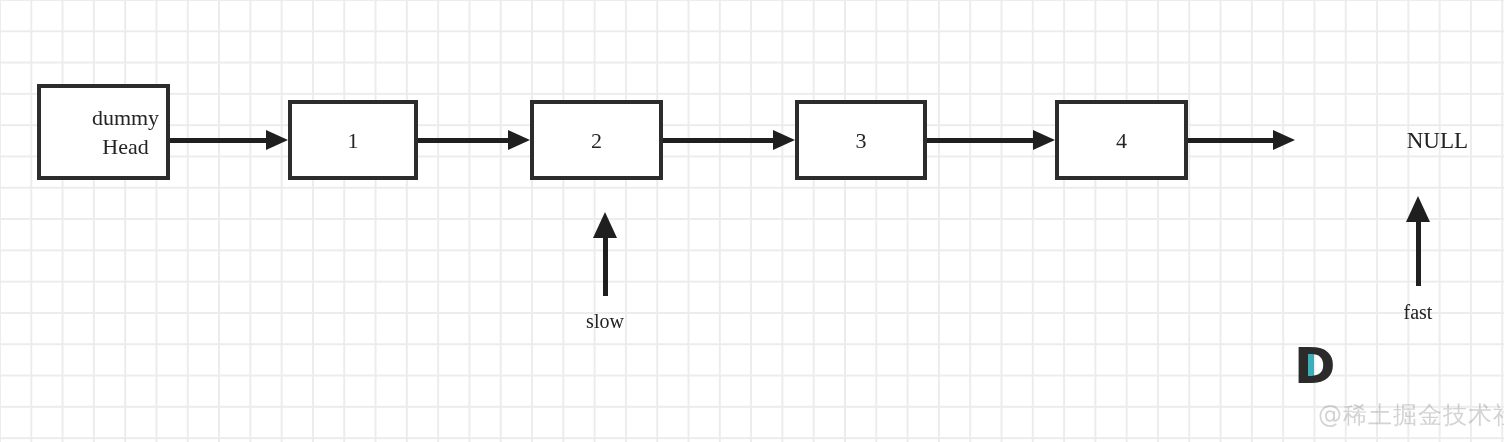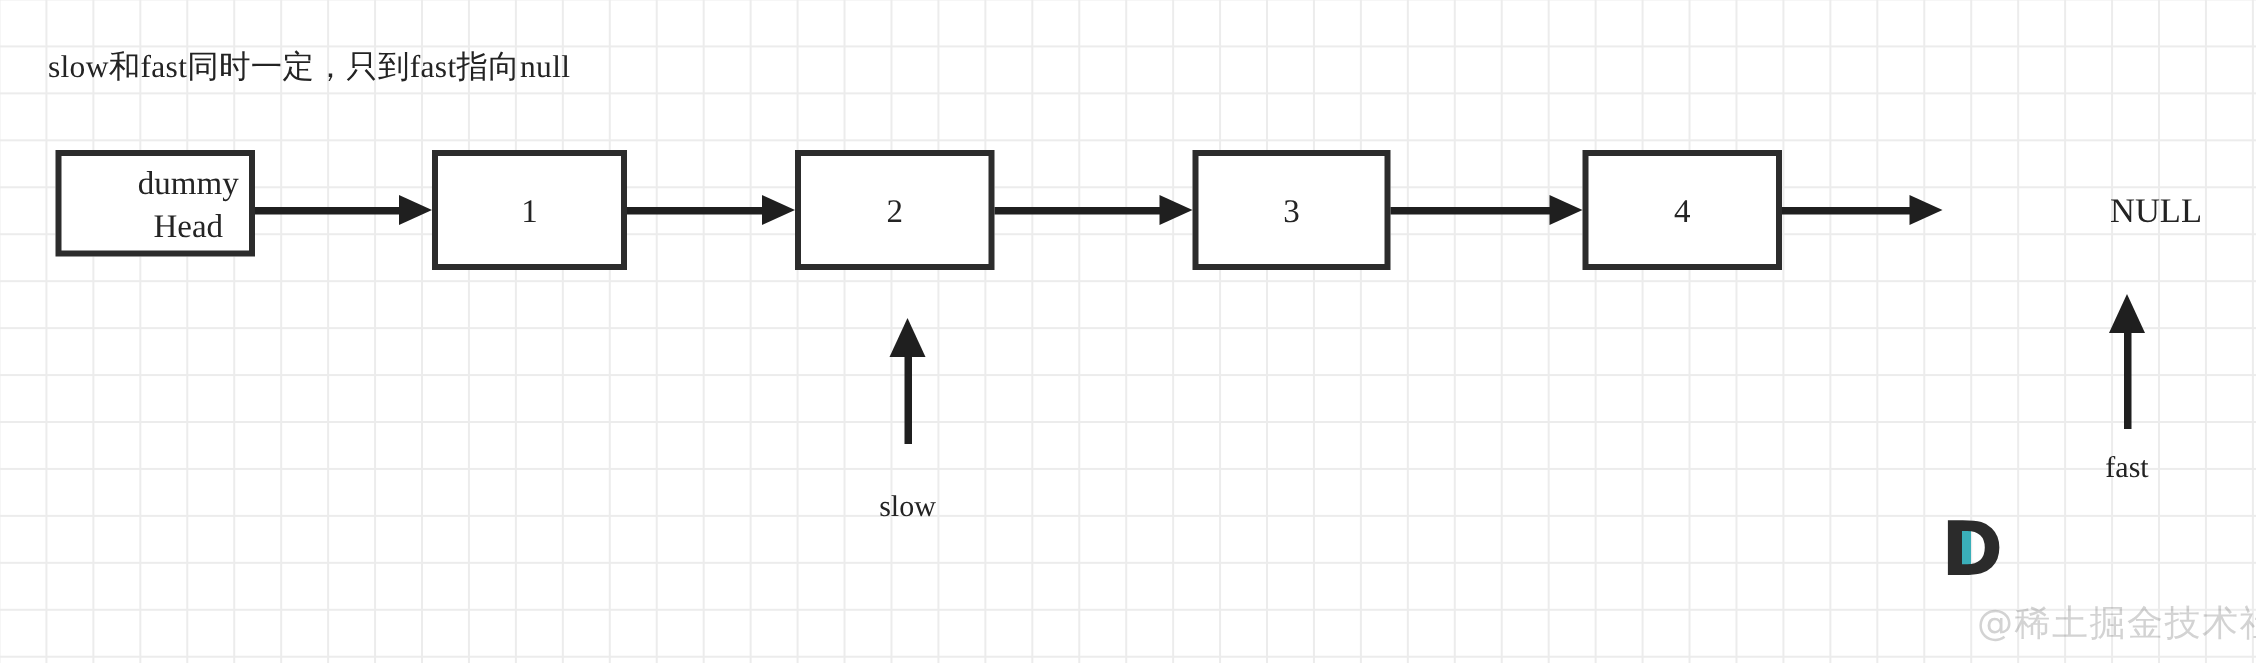--- a/index.html
+++ b/index.html
@@ -171,23 +171,22 @@
     color: rgba(120,120,120,0.33);
     white-space: nowrap;
     letter-spacing: 1px;
   }
 </style>
 </head>
 <body>
 
 <div id="canvas">
 
-  <div class="title">slow和fast同时一定，只到fast指向null</div>
-
-  <div class="node" style="left:37px; top:100px; width:133px; height:71px;padding-left:44px;">
+
+  <div class="node" style="left:37px; top:84px; width:133px; height:96px;padding-left:44px;">
     <span class="node-label">dummy
 Head</span>
   </div>
 
   <div class="node" style="left:288px; top:100px; width:130px; height:80px;">
     <span class="node-label">1</span>
   </div>
 
   <div class="node" style="left:530px; top:100px; width:133px; height:80px;">
     <span class="node-label">2</span>
@@ -225,21 +224,21 @@
     <span class="shaft" style="width:87px;"></span>
     <span class="head" style="left:85px;"></span>
   </div>
 
   <div class="free-text null-text" style="left:1368px; top:128px; width:100px;">NULL</div>
 
   <div class="v-arrow" style="left:593px; top:212px; height:84px;">
     <span class="head"></span>
     <span class="shaft" style="top:22px; height:62px;"></span>
   </div>
-  <div class="free-text ptr-text" style="left:555px; top:327px; width:100px;">slow</div>
+  <div class="free-text ptr-text" style="left:555px; top:310px; width:100px;">slow</div>
 
   <div class="v-arrow" style="left:1406px; top:196px; height:90px;">
     <span class="head"></span>
     <span class="shaft" style="top:22px; height:68px;"></span>
   </div>
   <div class="free-text ptr-text" style="left:1368px; top:301px; width:100px;">fast</div>
 
   <div class="brand">
     <div class="brand-mark">
       <span class="d-bar"></span>

